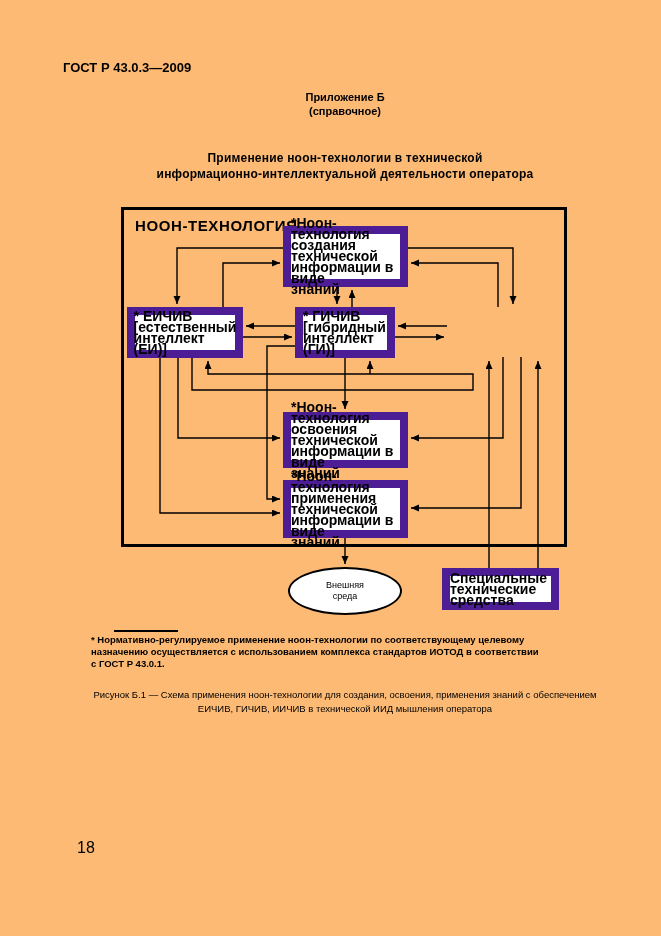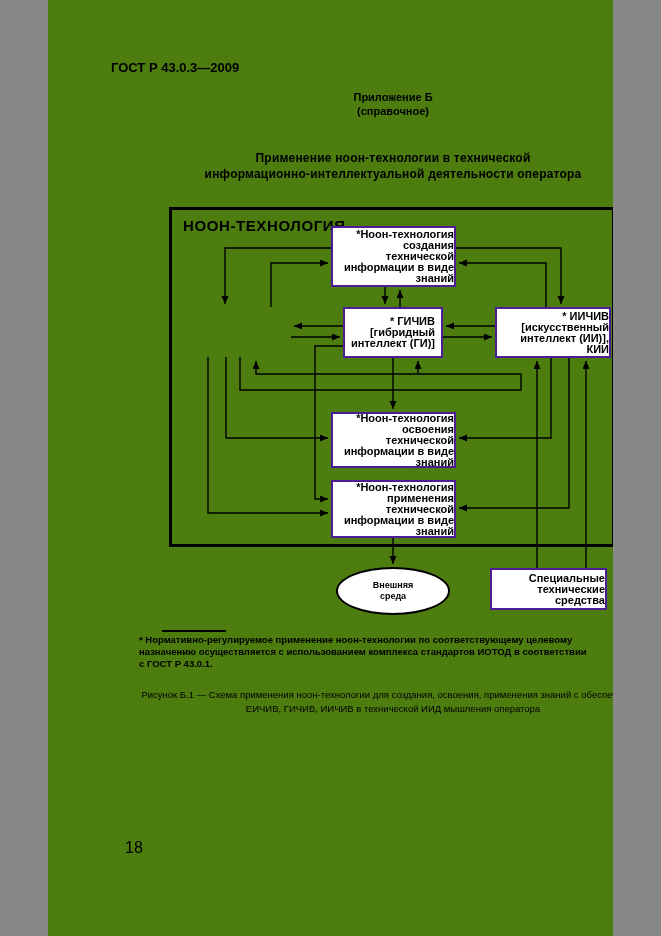--- a/index.html
+++ b/index.html
@@ -1,53 +1,53 @@
 <!DOCTYPE html>
 <html><head>
 <meta charset="utf-8">
 <style>
   * { margin:0; padding:0; box-sizing:border-box; }
   html,body { background:#888; }
   .page {
-    position:relative; width:565px; height:936px; margin:0 auto;
-    background:#4d7c0f; color:#000;
+    position:relative; width:661px; height:936px; margin:0 auto;
+    background:#fdba74; color:#000;
     font-family:"Liberation Sans", sans-serif;
     overflow:hidden;
   }
   .abs { position:absolute; }
   .centered { position:absolute; left:25px; width:640px; text-align:center; }
   .hdr { left:63px; top:60px; font-size:13px; font-weight:bold; }
   .appendix { top:91px; font-size:11px; font-weight:bold; }
   .apptype  { top:105px; font-size:11px; font-weight:bold; }
   .title    { top:150px; font-size:12px; font-weight:bold; line-height:16px; white-space:pre-line; letter-spacing:0.2px; }
   svg.wires { position:absolute; left:0; top:0; z-index:1; }
   svg.wires path { stroke:#000; stroke-width:1.4; fill:none; }
   .outer {
     position:absolute; left:121px; top:207px; width:446px; height:340px;
     border:3px solid #000; z-index:2; background:transparent;
   }
   .outer-label { position:absolute; left:11px; top:7px; font-size:15px; font-weight:bold; letter-spacing:0.6px; }
   .box {
-    position:absolute; z-index:3; background:#fff; border:2px solid #4c1d95;
+    position:absolute; z-index:3; background:#fff; border:8px solid #4c1d95;
     display:flex; align-items:center; justify-content:center;
-    text-align:right; white-space:pre-line;
-    font-weight:bold; font-size:11px; line-height:11px;
+    text-align:left; white-space:pre-line;
+    font-weight:bold; font-size:14px; line-height:11px;
   }
   .b-create     { left:283px; top:226px; width:125px; height:61px; }
   .b-eichiv     { left:127px; top:307px; width:116px; height:51px; }
   .b-gichiv     { left:295px; top:307px; width:100px; height:51px; }
   .b-iichiv     { left:447px; top:307px; width:116px; height:51px; }
   .b-osvoenie   { left:283px; top:412px; width:125px; height:56px; }
   .b-primenenie { left:283px; top:480px; width:125px; height:58px; }
   .b-special    { left:442px; top:568px; width:117px; height:42px; }
   .ellipse {
     position:absolute; left:288px; top:567px; width:114px; height:48px;
     border:2px solid #000; border-radius:50%; background:#fff; z-index:3;
     display:flex; align-items:center; justify-content:center;
-    text-align:center; white-space:pre-line; font-weight:bold; font-size:9px; line-height:11px;
+    text-align:center; white-space:pre-line; font-weight:normal; font-size:9px; line-height:11px;
   }
   .foot-rule { position:absolute; left:114px; top:630px; width:64px; border-top:2px solid #000; }
   .footnote  { position:absolute; left:91px; top:634px; width:480px;
                font-size:9.5px; font-weight:bold; line-height:12px; white-space:pre-line; }
   .caption   { top:688px; font-size:9.5px; line-height:14px; white-space:pre-line; }
   .pagenum   { left:77px; top:839px; font-size:16px; }
 </style>
 </head>
 <body>
 
@@ -89,26 +89,26 @@
   </svg>
 
   <div class="outer">
     <div class="outer-label">НООН-ТЕХНОЛОГИЯ</div>
   </div>
 
   <div class="box b-create">*Ноон-технология
 создания технической
 информации в виде
 знаний</div>
+  <div class="box b-eichiv">* ЕИЧИВ
+[естественный
+интеллект (ЕИ)]</div>
   <div class="box b-gichiv">* ГИЧИВ
 [гибридный
 интеллект (ГИ)]</div>
-  <div class="box b-iichiv">* ИИЧИВ
-[искусственный
-интеллект (ИИ)], КИИ</div>
   <div class="box b-osvoenie">*Ноон-технология
 освоения технической
 информации в виде
 знаний</div>
   <div class="box b-primenenie">*Ноон-технология
 применения технической
 информации в виде
 знаний</div>
   <div class="ellipse">Внешняя
 среда</div>

